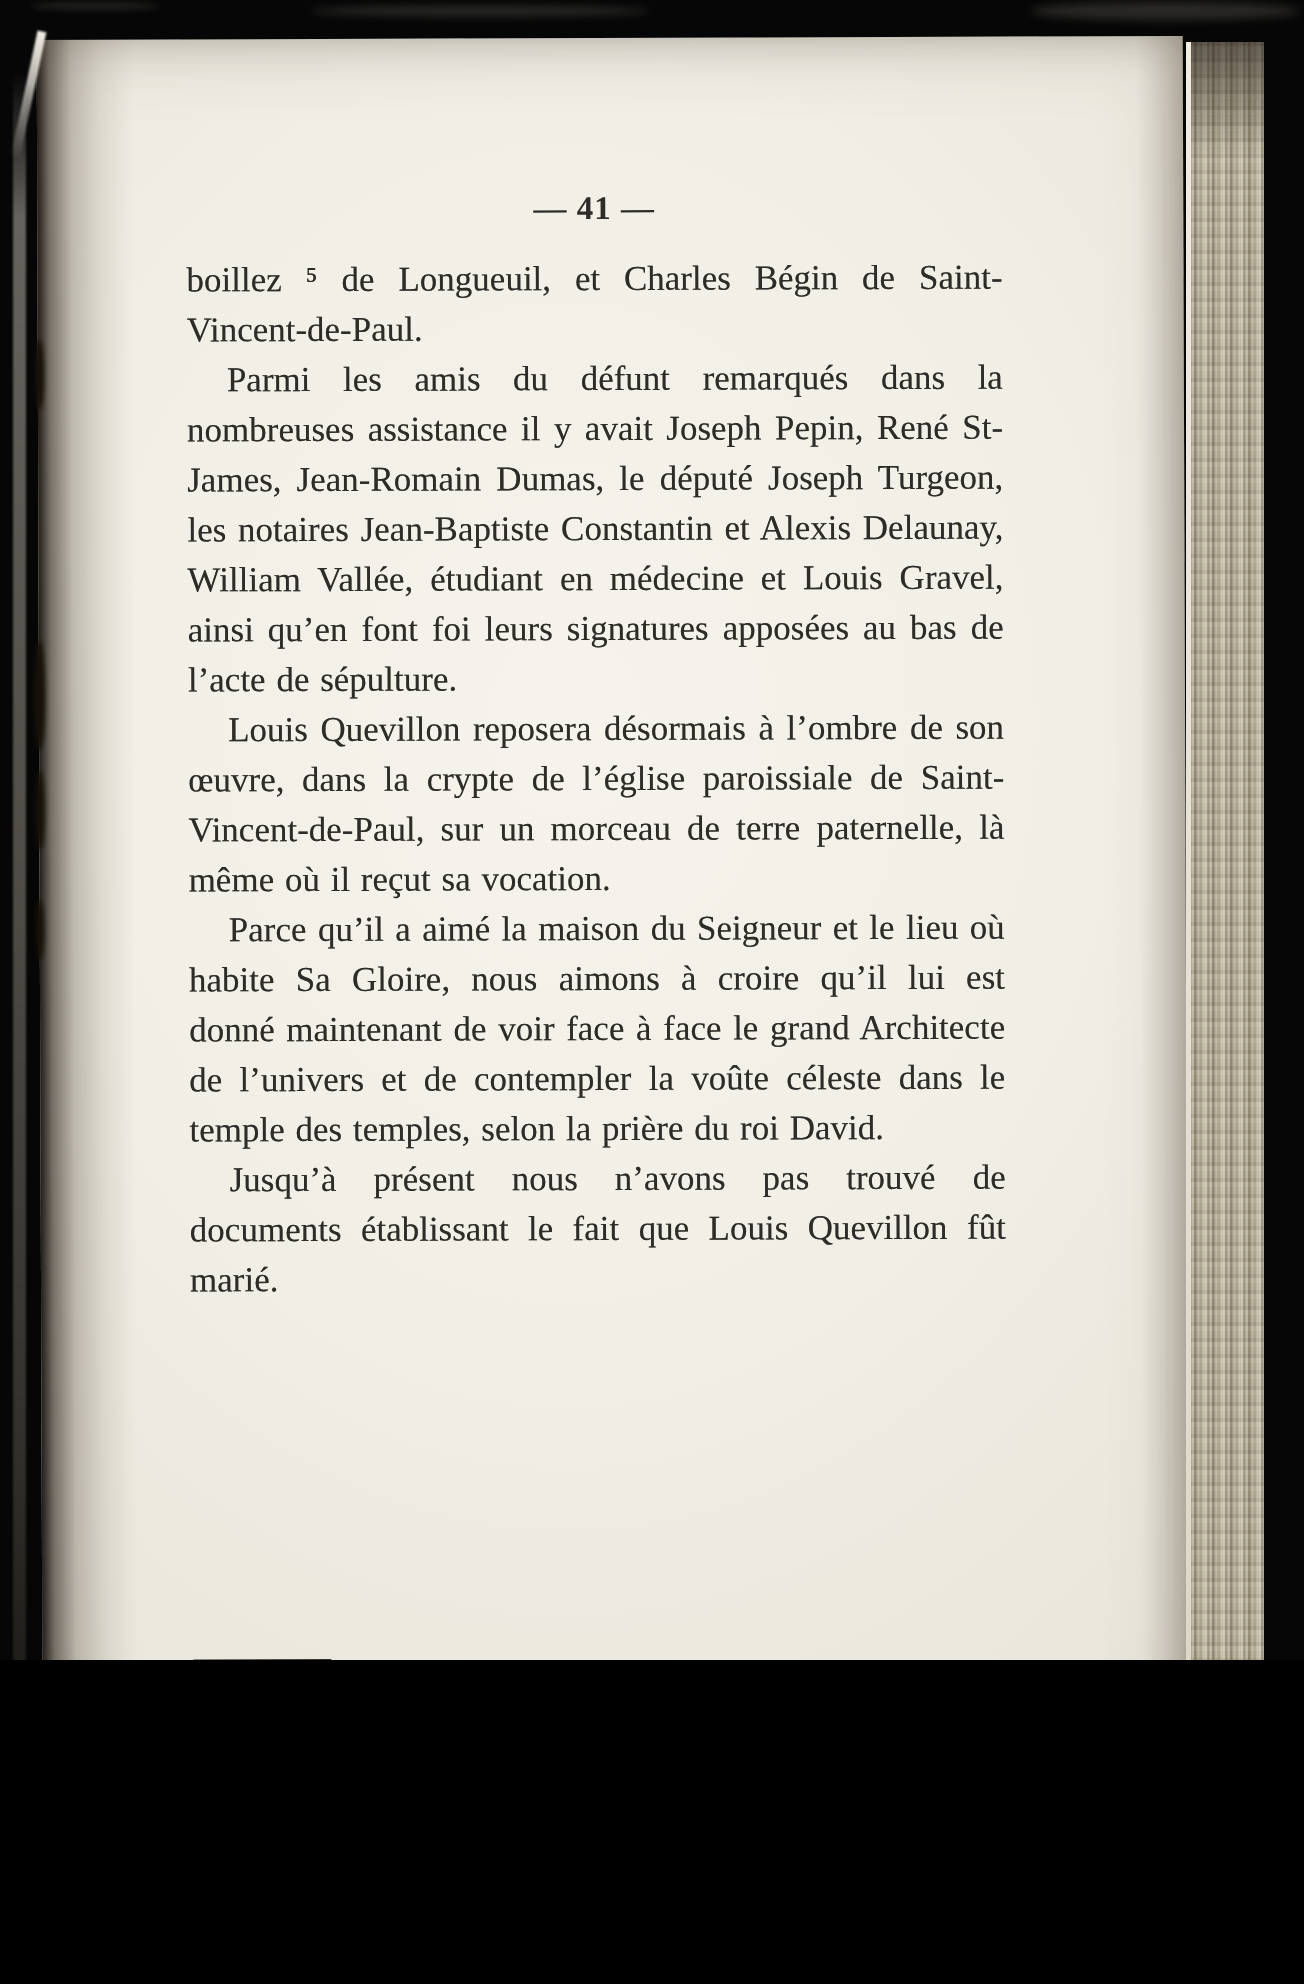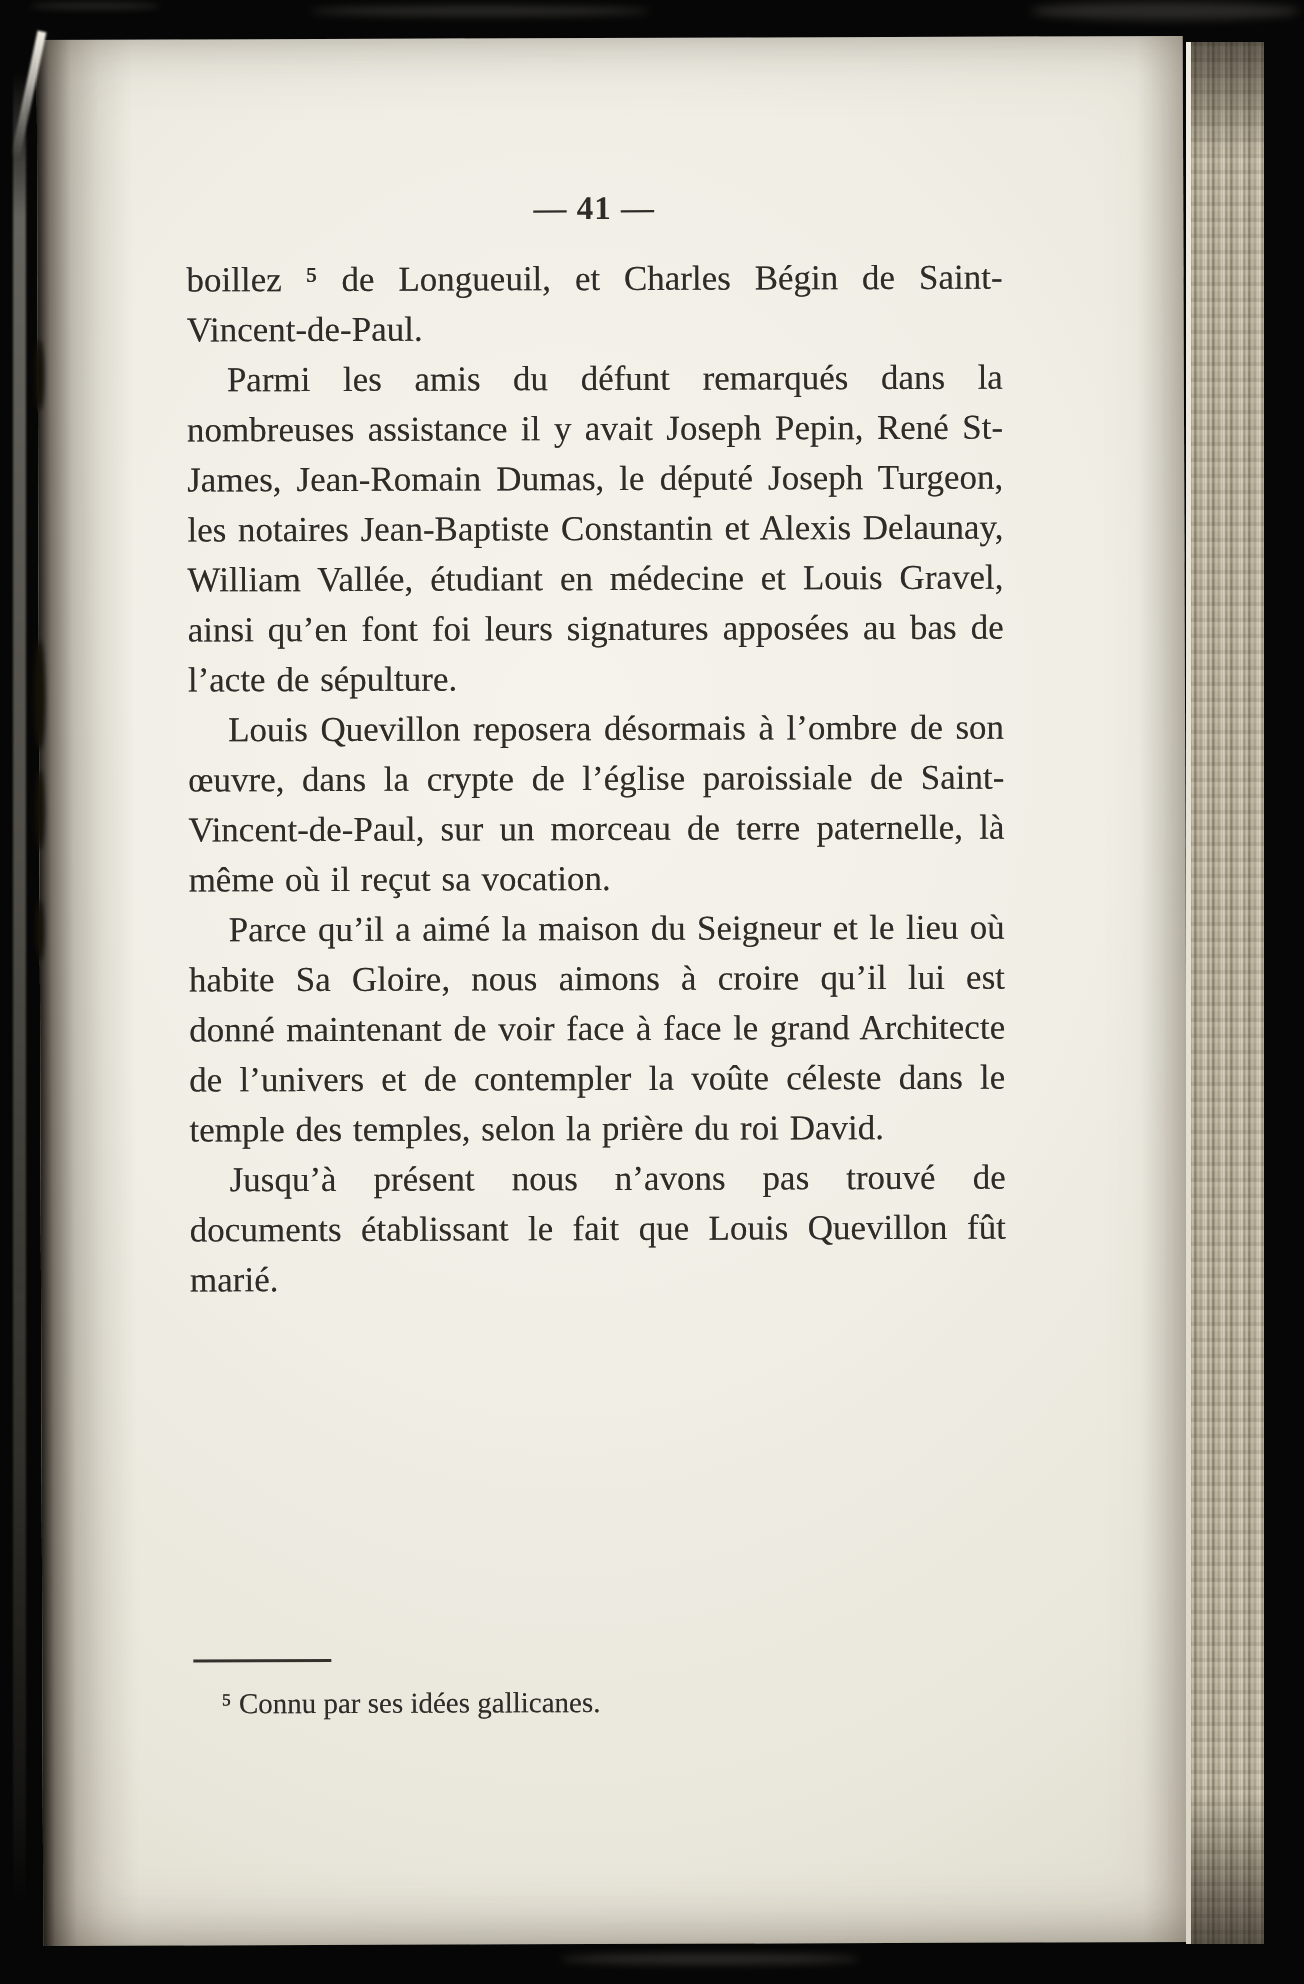--- a/index.html
+++ b/index.html
@@ -1,19 +1,19 @@
 <!DOCTYPE html>
 <html lang="fr"><head>
 <meta charset="utf-8">
 <style>
   html, body { margin: 0; padding: 0; background: #000; }
   .scan {
     position: relative;
     width: 1304px;
-    height: 1984px;
+    height: 1660px;
     background: #060606;
     overflow: hidden;
     font-family: "Liberation Serif", "DejaVu Serif", serif;
   }
 
   
   .page {
     position: absolute;
     left: 40px; top: 38px;
     width: 1146px; height: 1906px;

